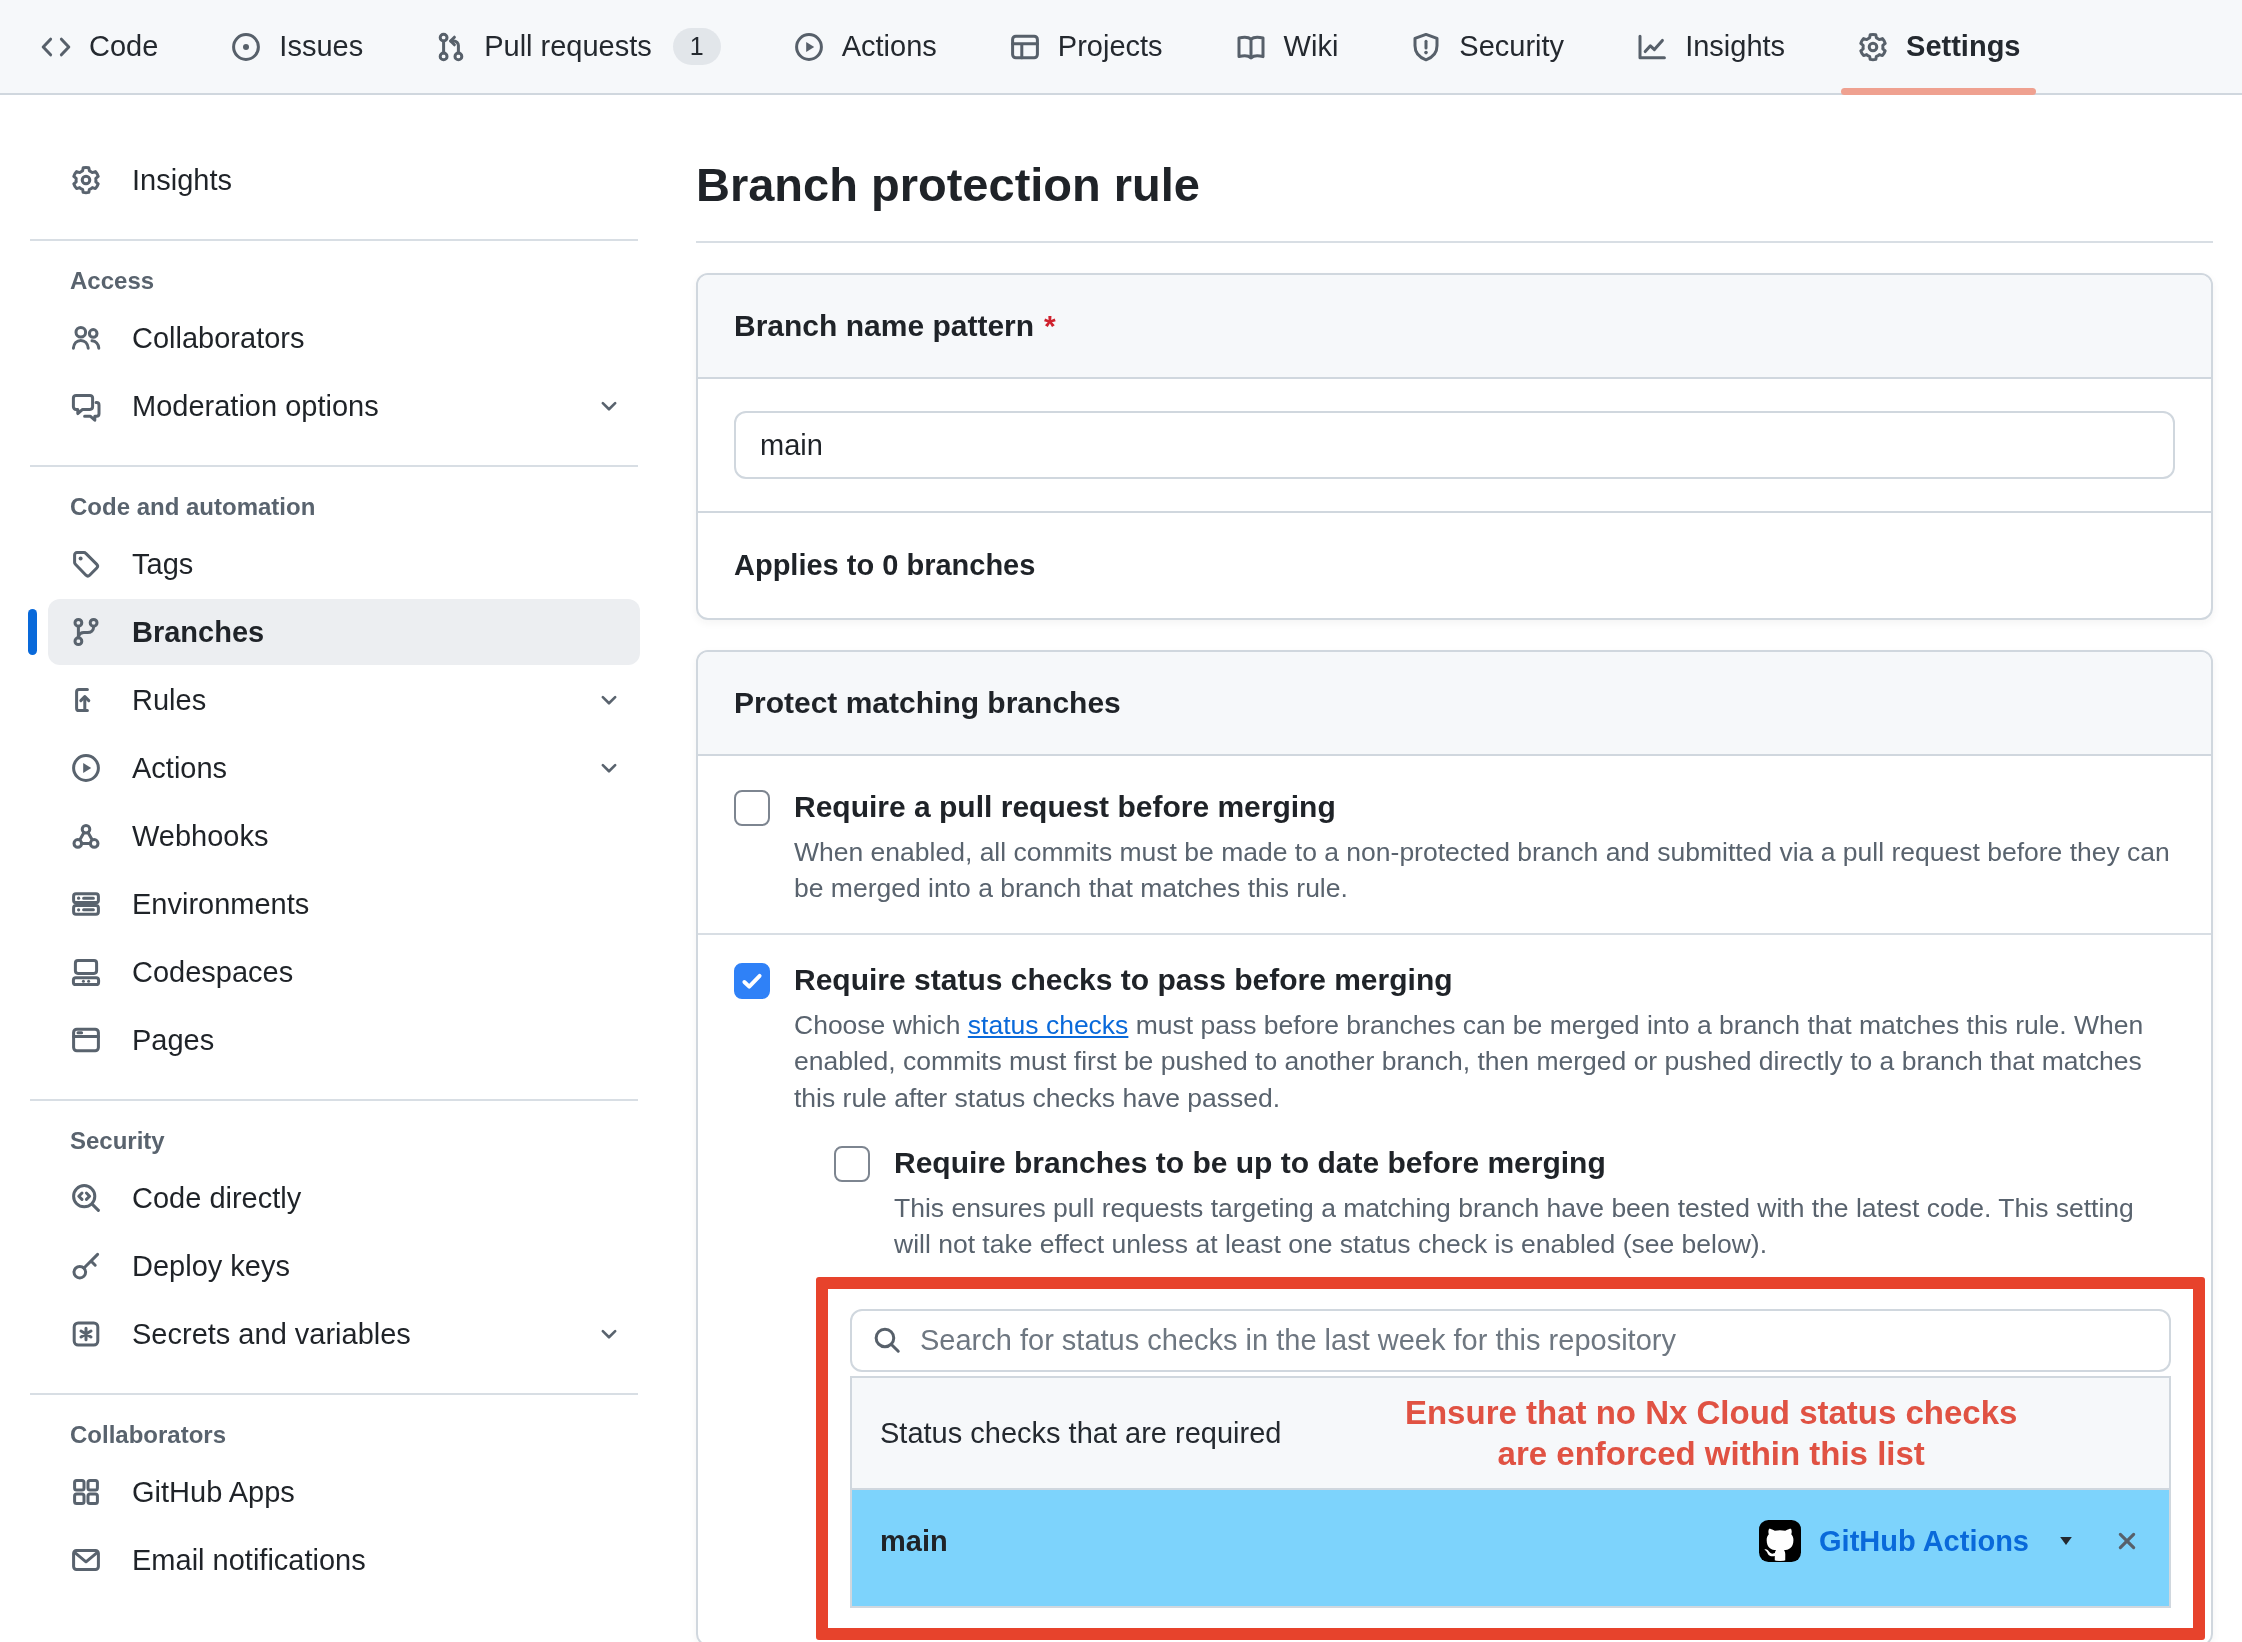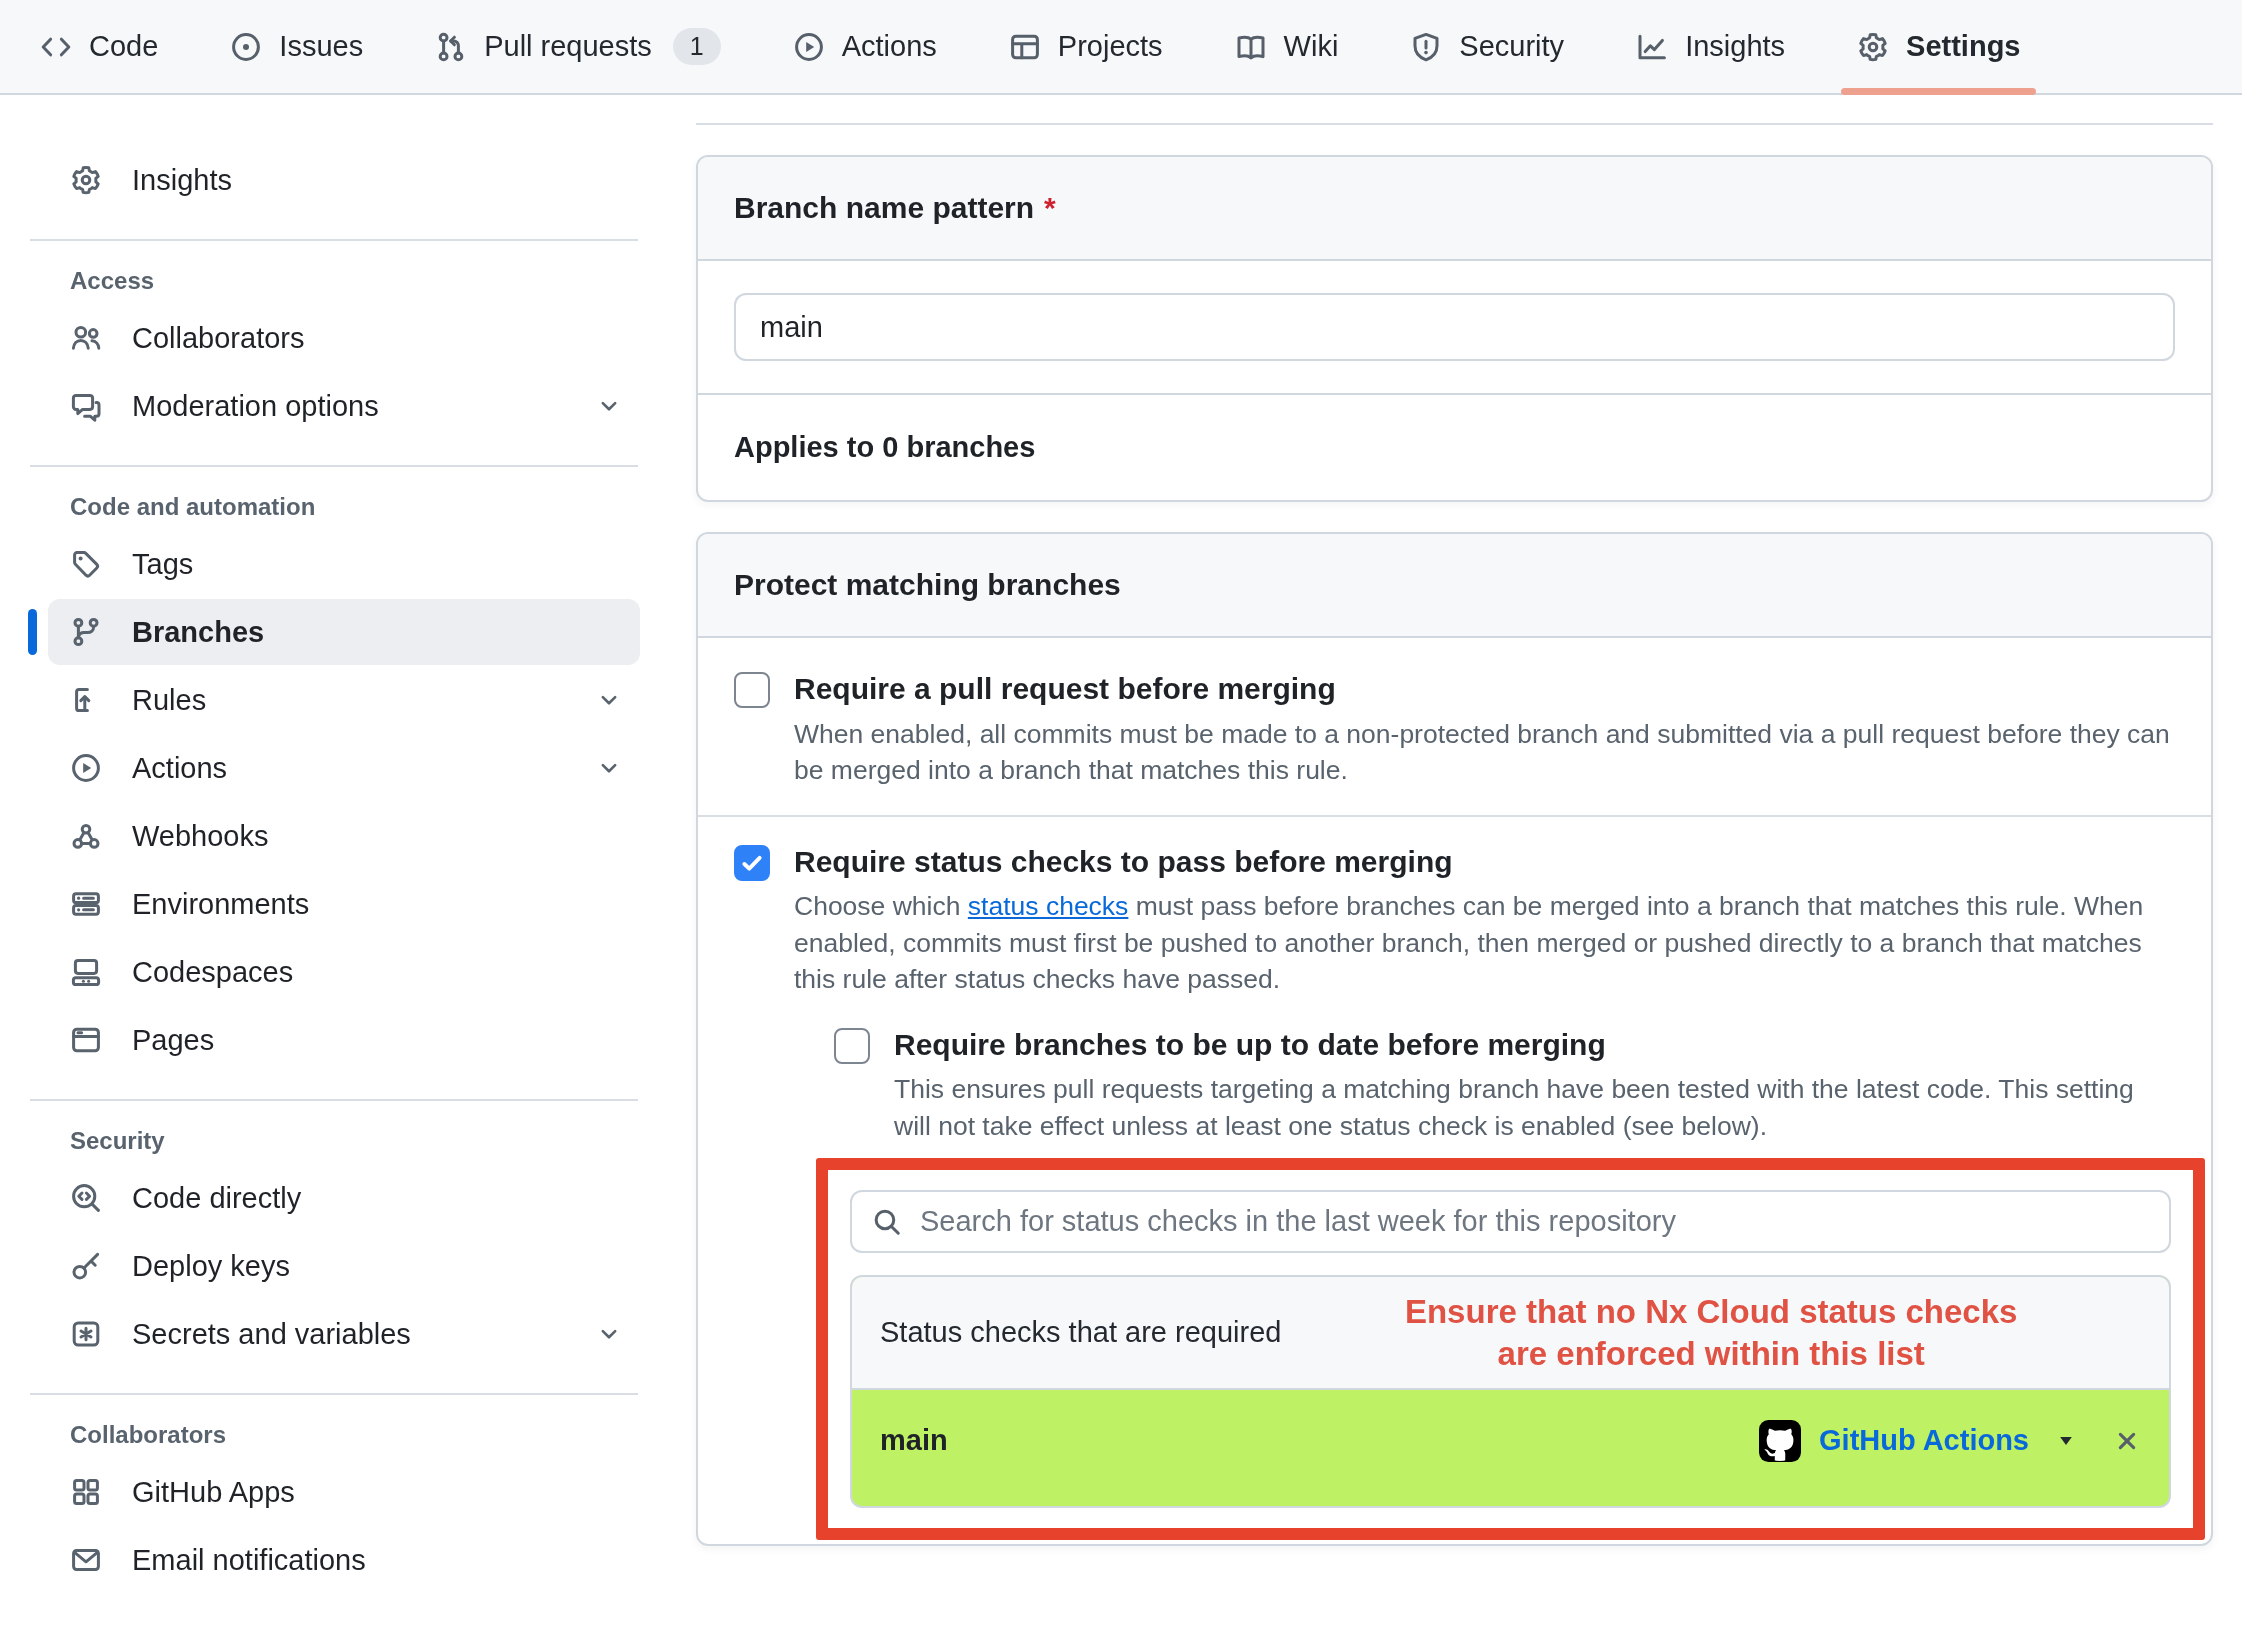--- a/index.html
+++ b/index.html
@@ -87,21 +87,21 @@
             padding:20px 22px; background:#fff; }
   .search-box { display:flex; align-items:center; gap:16px; height:63px;
                 border:2px solid #d0d7de; border-radius:12px; background:#fff;
                 padding:0 20px; color:#57606a; }
   .search-box input { flex:1; border:none; outline:none; font-size:29px; color:#1f2328;
                       font-family:"Liberation Sans", sans-serif; background:transparent; }
   .search-box input::placeholder { color:#6e7781; }
   .search-box svg { width:30px; height:30px; fill:none; stroke:currentColor; stroke-width:1.6;
                     stroke-linecap:round; }
 
-  .checklist { margin-top:22px; border:2px solid #d0d7de; border-radius:12px; overflow:hidden; background:#bef264; }
+  .checklist { margin-top:4px; border:2px solid #d0d7de; border-radius:0; overflow:hidden; background:#7dd3fc; }
   .checklist-header { display:flex; align-items:center; background:#f6f8fa;
                       border-bottom:2px solid #d0d7de; padding:14px 28px; min-height:104px; }
   .checklist-header-label { font-size:29px; color:#24292f; }
   .annotation { flex:1; text-align:center; font-size:33px; font-weight:700;
                 color:#e05243; line-height:1.25; }
   .check-row { display:flex; align-items:center; padding:30px 28px 44px; font-size:29px; }
   .check-name { font-weight:700; color:#1f2328; }
   .row-right { margin-left:auto; display:flex; align-items:center; gap:18px; }
   .ghmark { width:42px; height:42px; flex:none; }
   .provider-link { color:#0969da; font-weight:600; font-size:29px; cursor:pointer; }
@@ -338,20 +338,21 @@
     <div class="snav-item">
       <svg class="oi" viewBox="0 0 16 16">
           <rect x="1.8" y="3.3" width="12.4" height="9.4" rx="1.4"></rect>
           <path d="M2.3 4.2 8 8.9l5.7-4.7"></path>
         </svg>
       <span>Email notifications</span>
     </div>
   </aside>
 
   <main class="main">
+    <h1 class="page-title">Branch protection rule</h1>
     <div class="title-divider"></div>
 
     <section class="card">
       <div class="card-header">
         <span>Branch name pattern</span><span class="req-star">*</span>
       </div>
       <div class="card-body">
         <input class="text-input" type="text" value="main" style="">
       </div>
       <div class="applies-row">Applies to 0 branches</div>

